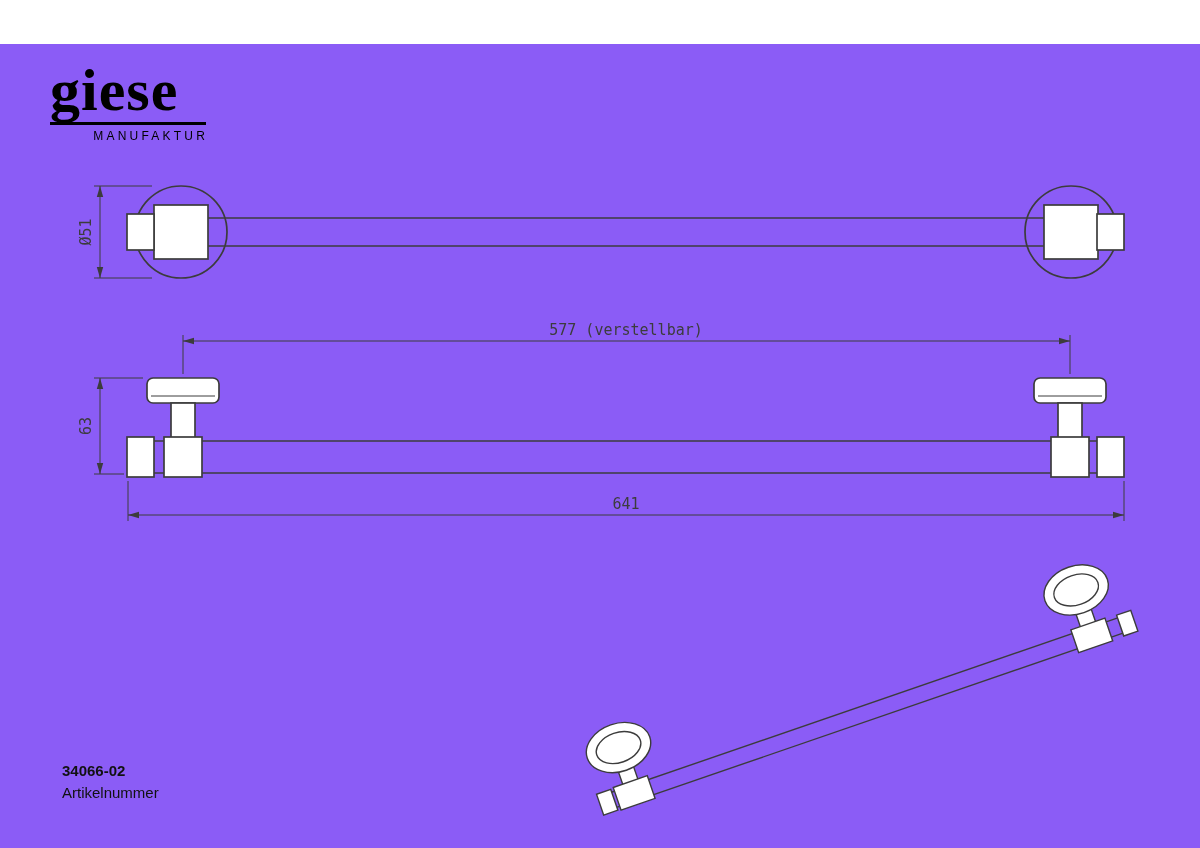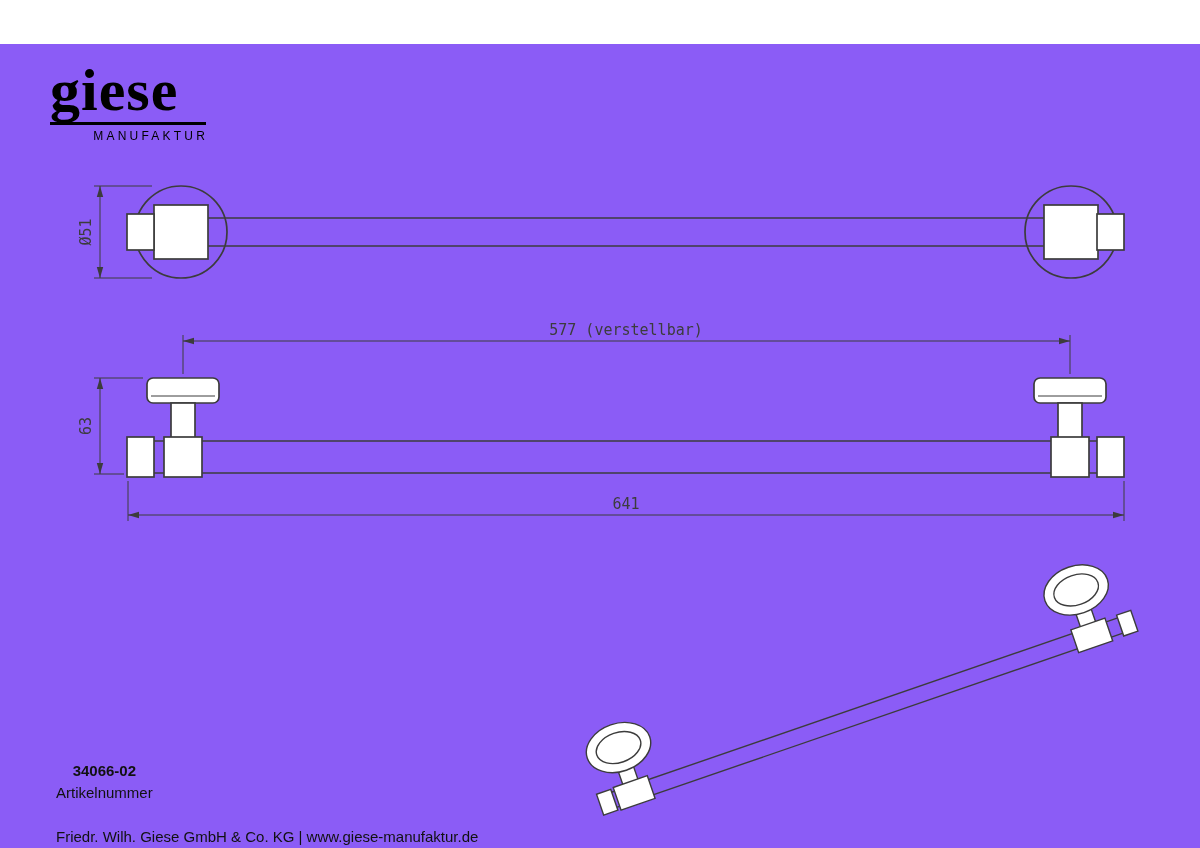--- a/index.html
+++ b/index.html
@@ -16,21 +16,21 @@
   .drawing{position:absolute;left:0;top:0;}
   .geo{stroke:#3c3c3c;stroke-width:1.7;fill:none;}
   .geo-f{stroke:#3c3c3c;stroke-width:1.7;fill:#ffffff;}
   .thin{stroke:#3c3c3c;stroke-width:1;fill:none;}
   .dim{stroke:#3c3c3c;stroke-width:1;fill:none;}
   .arrow{fill:#3c3c3c;stroke:none;}
   .dim-text{font-family:"DejaVu Sans Mono","Liberation Mono",monospace;font-size:15px;fill:#3c3c3c;}
   .persp .geo,.persp .geo-f{stroke-width:1.4;}
 
   
-  .footer-block{position:absolute;left:56px;font-size:15px;line-height:22px;color:#111;text-align:center;}
+  .footer-block{position:absolute;left:62px;font-size:15px;line-height:22px;color:#111;}
   .bold{font-weight:700;}
 </style>
 </head>
 <body>
 
 <div class="page">
 
   <div class="logo">
     <div class="logo-word">giese</div>
     <div class="logo-rule"></div>
@@ -123,16 +123,15 @@
       <rect class="geo-f" x="548" y="-11" width="15" height="22"></rect>
     </g>
   </svg>
 
   <div class="footer-block" style="top:716px;">
     <div class="bold">34066-02</div>
     <div>Artikelnummer</div>
   </div>
 
   <div class="footer-block" style="top:782px;">
-    <div>Friedr. Wilh. Giese GmbH &amp; Co. KG | www.giese-manufaktur.de</div>
   </div>
 
 </div>
 
 </body></html>

